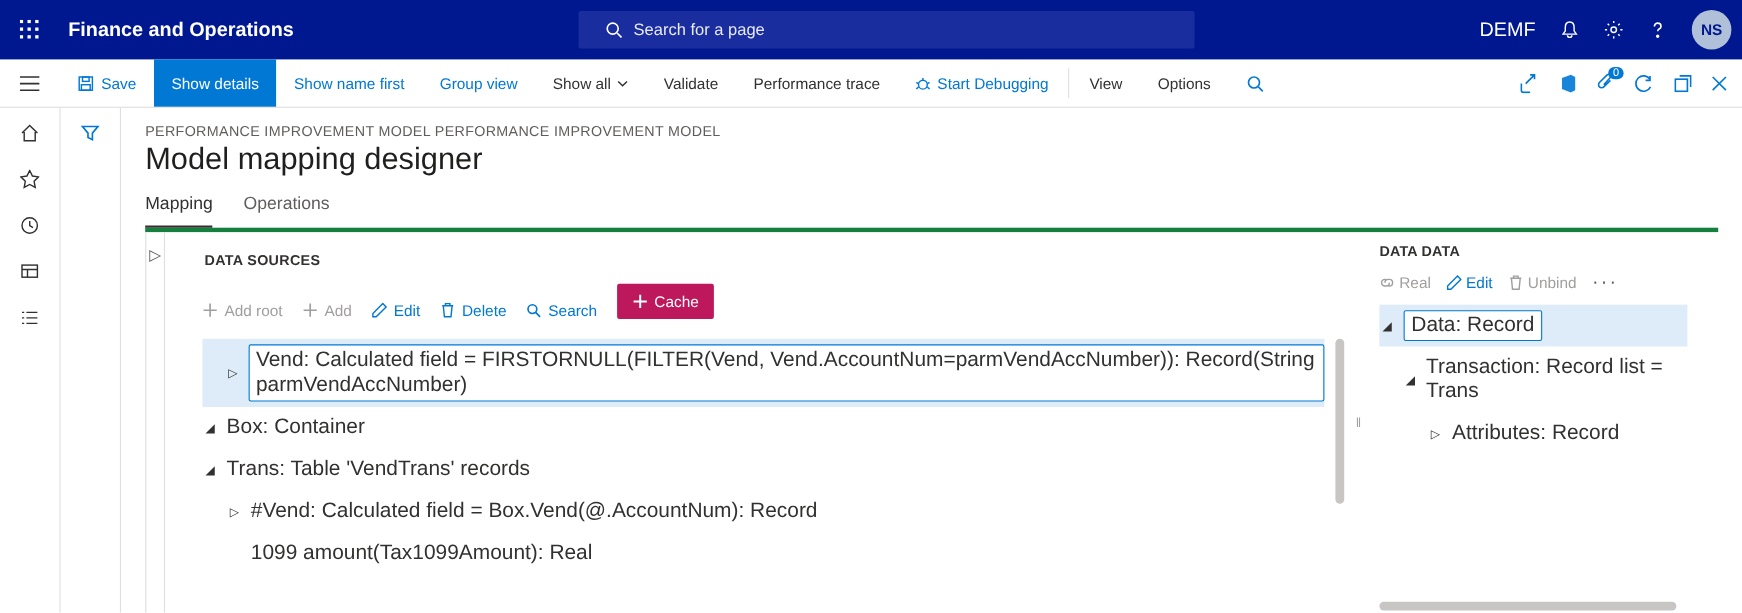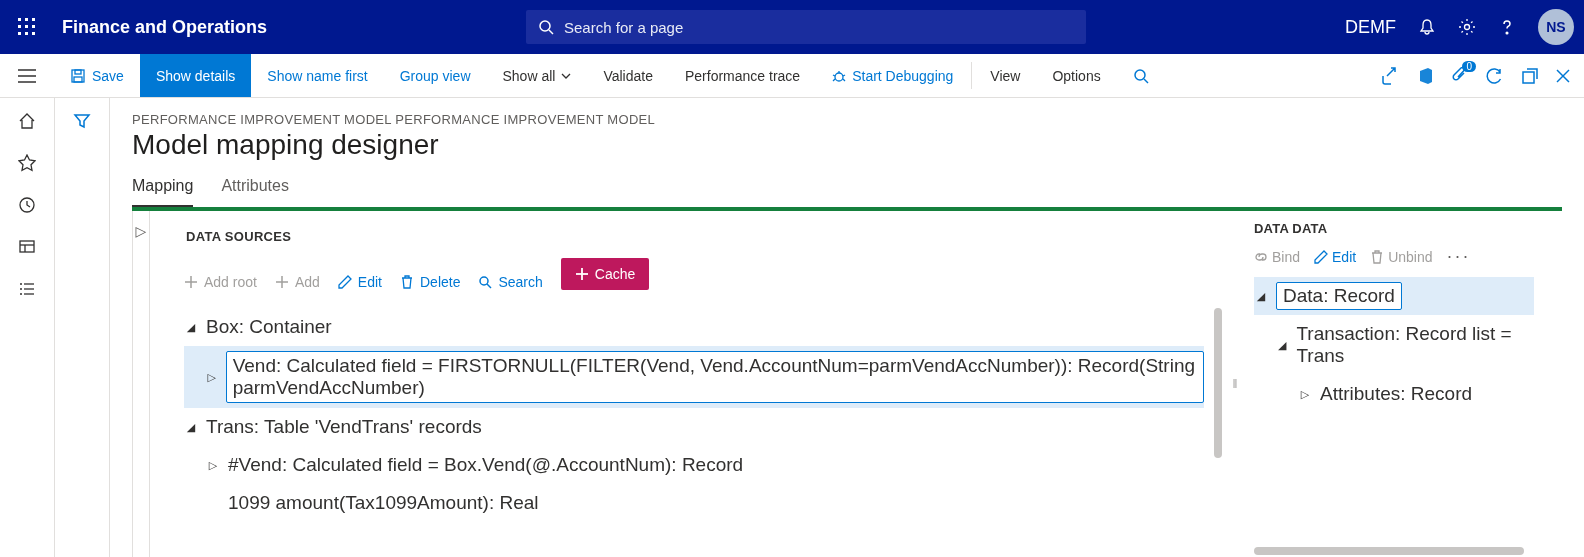--- a/index.html
+++ b/index.html
@@ -2,21 +2,21 @@
 <html><head>
 <meta charset="utf-8">
 <style>
 * { box-sizing: border-box; margin: 0; padding: 0; font-family: "Segoe UI", Arial, sans-serif; }
 body { background: #fff; font-size: 14px; color: #323130; }
 
 .topbar { background: #00188f; height: 54px; display: flex; align-items: center; color: #fff; }
 .waffle { width: 54px; display:flex; justify-content:center; align-items:center; cursor:pointer; }
 .waffle svg { fill:#fff; }
 .app-title { font-size:18px; font-weight:600; margin-left:8px; }
-.search-wrap { margin-left:auto; margin-right:auto; background:#1a2d9e; height:34px; width:560px; display:flex; align-items:center; border-radius:2px; padding:0 12px; }
+.search-wrap { margin-left:auto; margin-right:auto; background:#1a2d9e; height:34px; width:560px; display:flex; align-items:center; border-radius:2px; padding:0 24px; }
 .search-wrap .mag { color:#fff; margin-right:10px; display:flex; }
 .search-wrap input { background:transparent; border:none; outline:none; color:#fff; font-size:15px; flex:1; }
 .search-wrap input::placeholder { color:#fff; opacity:.9; }
 .top-right { display:flex; align-items:center; gap:22px; padding-right:10px; }
 .top-right .txt { font-size:18px; }
 .top-right .ticon { display:flex; cursor:pointer; }
 .avatar { width:36px; height:36px; border-radius:50%; background:#b0c0d8; color:#00188f; display:flex; align-items:center; justify-content:center; font-weight:600; font-size:14px; }
 
 .ribbon { height:44px; border-bottom:1px solid #e1dfdd; display:flex; align-items:stretch; }
 .hamburger { width:54px; display:flex; align-items:center; justify-content:center; cursor:pointer; }
@@ -271,21 +271,21 @@
           <path d="M2 3h14l-5 6v6l-4-2V9z"></path>
         </svg>
     </span>
   </div>
 
   <div class="content">
     <div class="breadcrumb">PERFORMANCE IMPROVEMENT MODEL PERFORMANCE IMPROVEMENT MODEL</div>
     <div class="page-title">Model mapping designer</div>
     <div class="tabs">
       <div class="tab active">Mapping</div>
-      <div class="tab">Attributes</div>
+      <div class="tab">Operations</div>
     </div>
 
     <div class="body-cols">
       <div class="expander-strip">▷</div>
 
       <div class="ds-block colLeft" style="flex:1;">
         <div class="ds-head">DATA SOURCES</div>
         <div class="ds-toolbar">
           <div class="tool disabled">
             <svg width="14" height="14" viewBox="0 0 14 14" stroke="#a19f9d" stroke-width="1.5">
@@ -323,27 +323,27 @@
           <div class="tool btn">
             <svg width="14" height="14" viewBox="0 0 14 14" stroke="#fff" stroke-width="1.8">
                 <line x1="7" y1="1" x2="7" y2="13"></line>
                 <line x1="1" y1="7" x2="13" y2="7"></line>
               </svg>
             <span>Cache</span>
           </div>
         </div>
         <div class="tree" id="ds-tree">
           <div class="vscroll"></div>
-        <div class="tree-row indent0">
+        <div class="tree-row indent1 sel">
+              <span class="chevron right"></span>
+              <span class="node-text">Vend: Calculated field = FIRSTORNULL(FILTER(Vend, Vend.AccountNum=parmVendAccNumber)): Record(String parmVendAccNumber)</span>
+            </div>
+            <div class="tree-row indent0">
               <span class="chevron down"></span>
               <span class="node-text">Box: Container</span>
-            </div>
-            <div class="tree-row indent1 sel">
-              <span class="chevron right"></span>
-              <span class="node-text">Vend: Calculated field = FIRSTORNULL(FILTER(Vend, Vend.AccountNum=parmVendAccNumber)): Record(String parmVendAccNumber)</span>
             </div>
             <div class="tree-row indent0">
               <span class="chevron down"></span>
               <span class="node-text">Trans: Table 'VendTrans' records</span>
             </div>
             <div class="tree-row indent1">
               <span class="chevron right"></span>
               <span class="node-text">#Vend: Calculated field = Box.Vend(@.AccountNum): Record</span>
             </div>
             <div class="tree-row indent1">
@@ -356,21 +356,21 @@
       <div class="splitter">‖</div>
 
       <div class="colRight">
         <div class="dm-head">DATA DATA</div>
         <div class="dm-toolbar">
           <div class="dm-tool g">
             <svg width="14" height="14" viewBox="0 0 14 14" fill="none" stroke="#a19f9d" stroke-width="1.3">
                 <path d="M5 7a3 3 0 013-3h1a3 3 0 010 6H8"></path>
                 <path d="M9 7a3 3 0 01-3 3H5a3 3 0 010-6h1"></path>
               </svg>
-            <span>Bind</span>
+            <span>Real</span>
           </div>
           <div class="dm-tool b">
             <svg width="14" height="14" viewBox="0 0 14 14" fill="none" stroke="#0078d4" stroke-width="1.3">
                 <path d="M10 1l3 3-9 9H1v-3z"></path>
               </svg>
             <span>Edit</span>
           </div>
           <div class="dm-tool g">
             <svg width="14" height="14" viewBox="0 0 14 14" fill="none" stroke="#a19f9d" stroke-width="1.3">
                 <path d="M2 3h10M5 3V1h4v2M3 3l1 10h6l1-10"></path>

